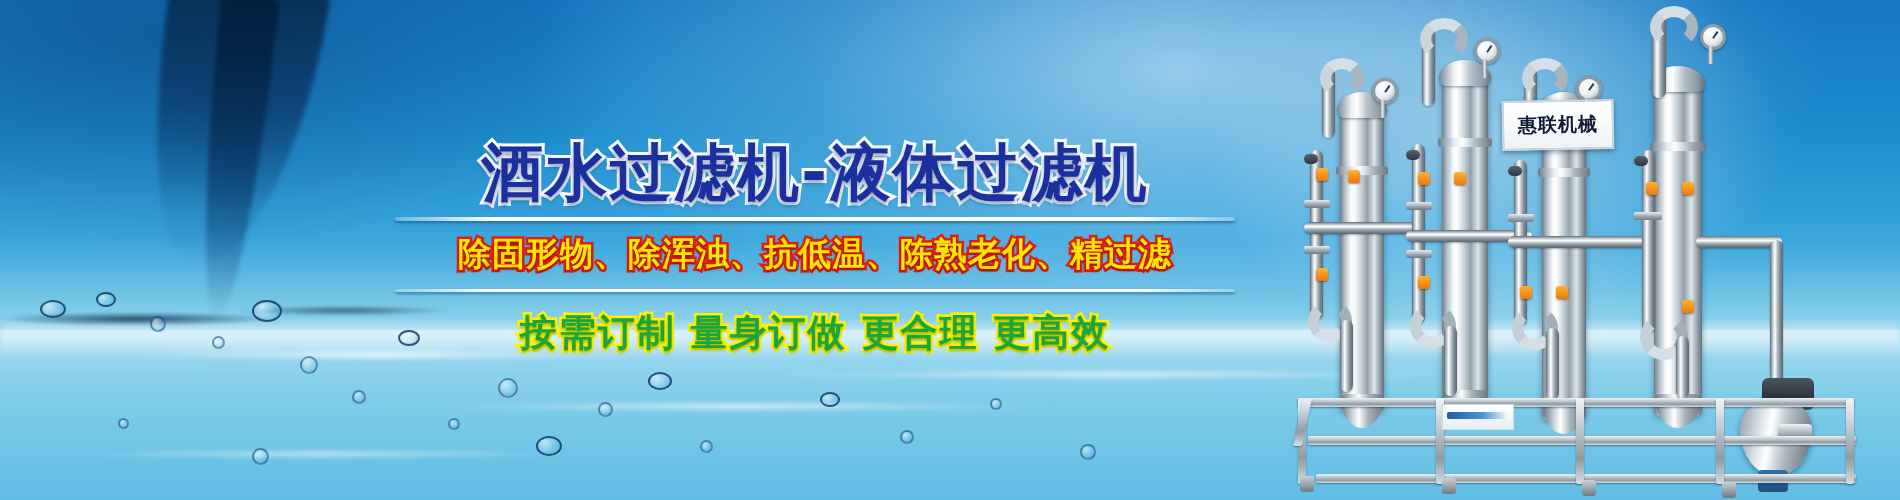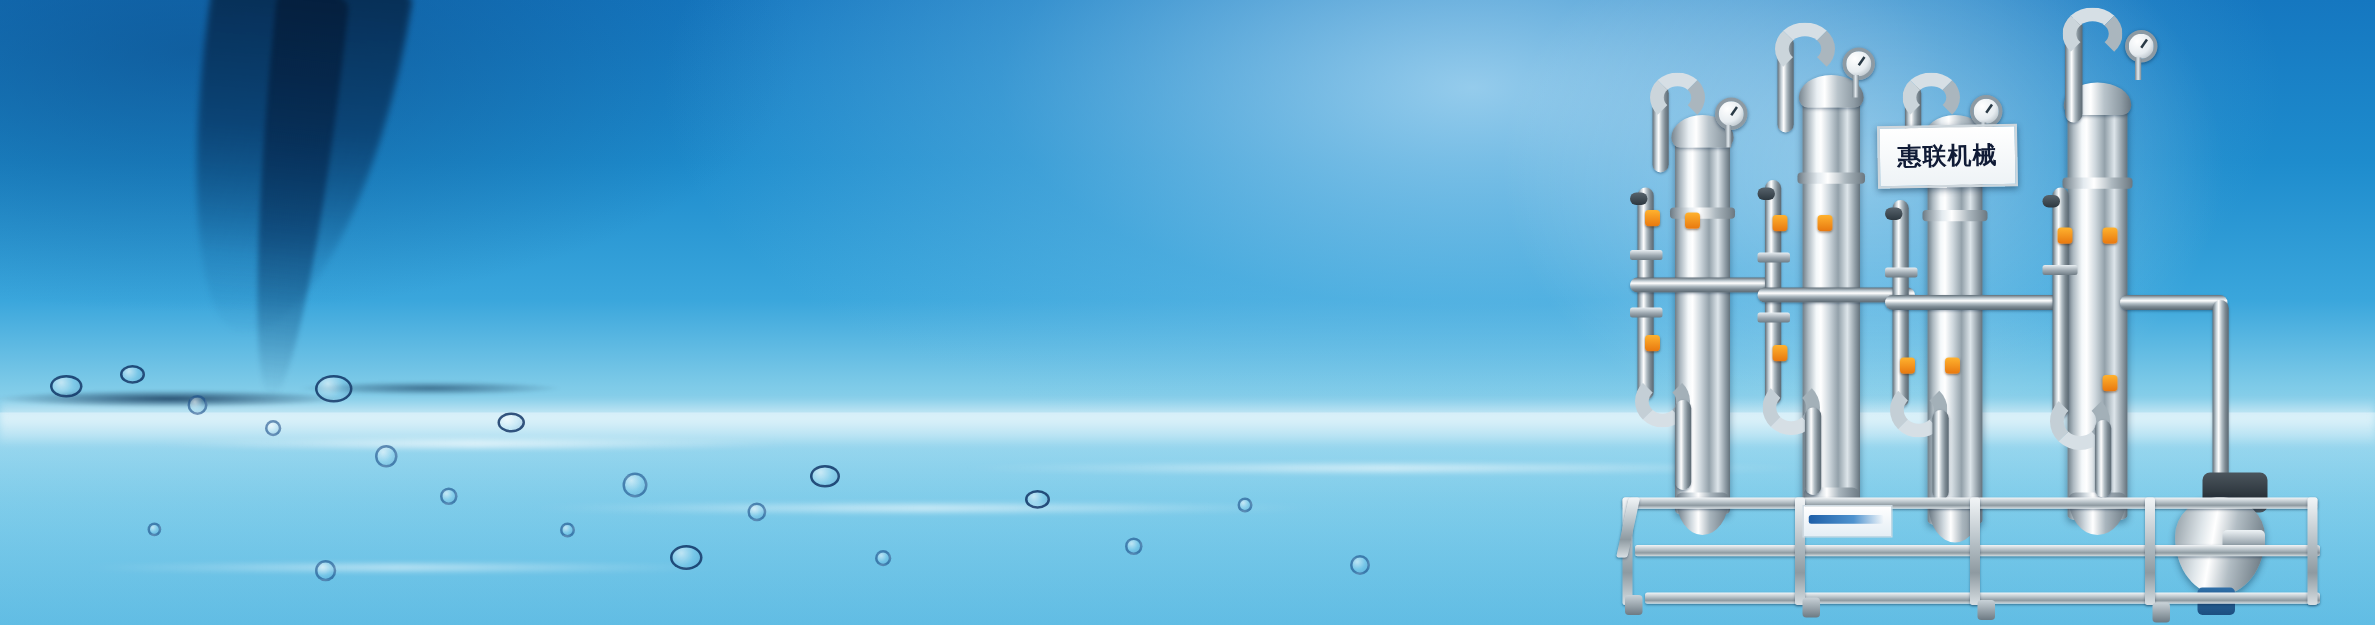--- a/index.html
+++ b/index.html
@@ -267,20 +267,27 @@
   <div class="bub" style="left:598px; top:402px; width:15px; height:15px;"></div>
   <div class="bub dk" style="left:648px; top:372px; width:24px; height:18px;"></div>
   <div class="bub" style="left:700px; top:440px; width:13px; height:13px;"></div>
   <div class="bub" style="left:252px; top:448px; width:17px; height:17px;"></div>
   <div class="bub" style="left:118px; top:418px; width:11px; height:11px;"></div>
   <div class="bub dk" style="left:820px; top:392px; width:20px; height:15px;"></div>
   <div class="bub" style="left:900px; top:430px; width:14px; height:14px;"></div>
   <div class="bub" style="left:990px; top:398px; width:12px; height:12px;"></div>
   <div class="bub" style="left:1080px; top:444px; width:16px; height:16px;"></div>
 
+  <div class="textblock">
+    <div class="title">酒水过滤机-液体过滤机</div>
+    <div class="rule"></div>
+    <div class="subline">除固形物、除浑浊、抗低温、陈熟老化、精过滤</div>
+    <div class="rule thin"></div>
+    <div class="tagline">按需订制 量身订做 更合理 更高效</div>
+  </div>
 
   <div class="glow"></div>
 
   <div class="machine">
 
     <div class="vessel" style="left:70px; top:112px; width:44px; height:300px;">
       <div class="body-tube"></div>
       <div class="cap"></div>
       <div class="flange" style="top:54px;"></div>
       <div class="base-cone" style="top:282px;"></div>

